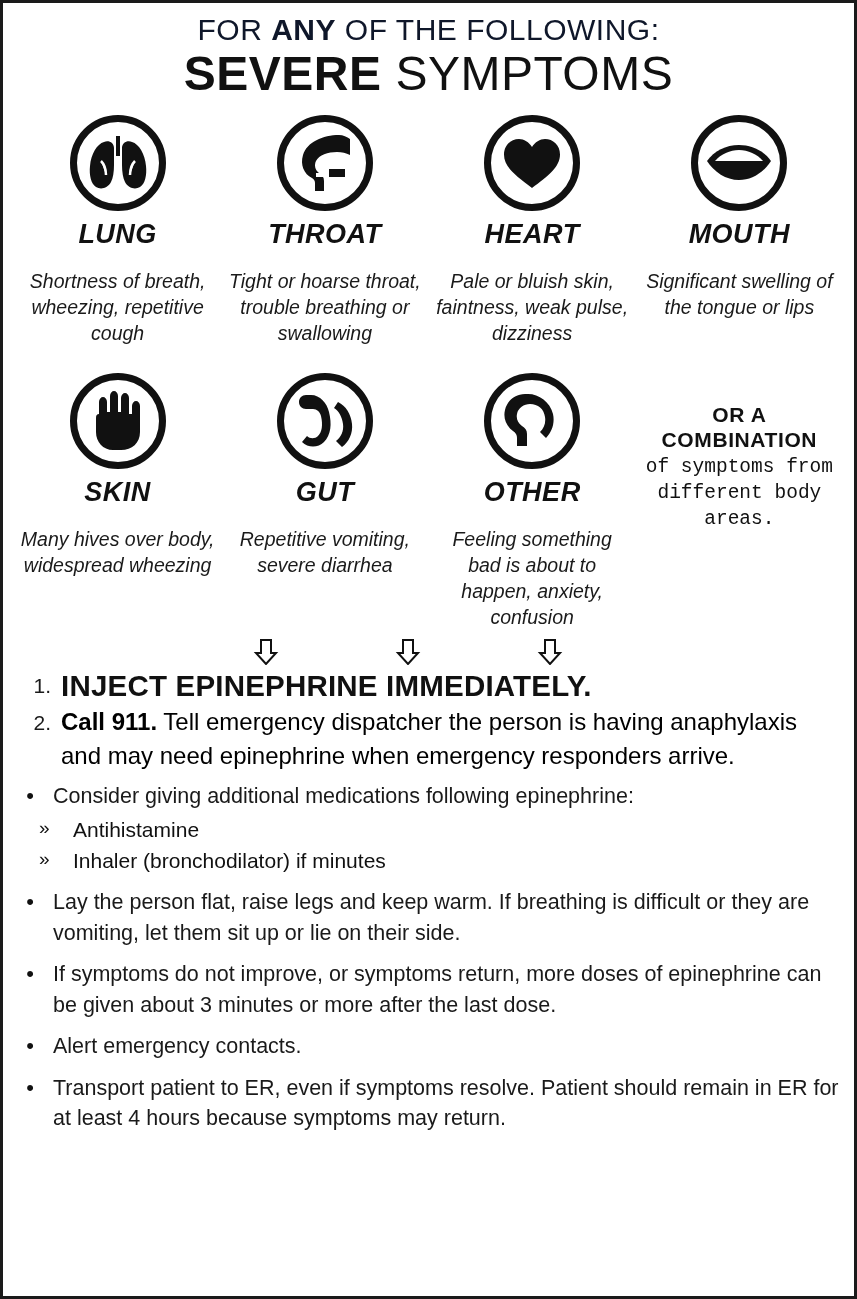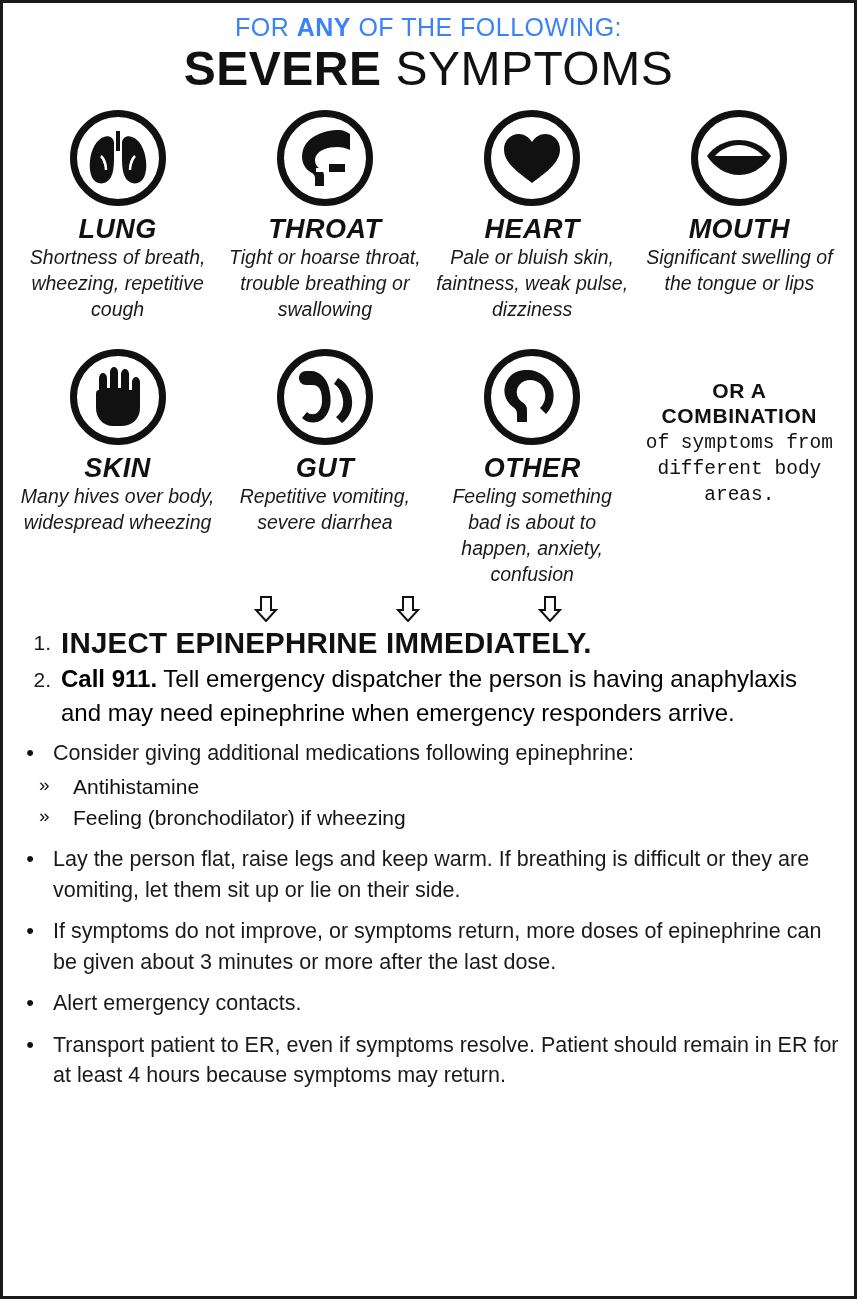--- a/index.html
+++ b/index.html
@@ -14,24 +14,24 @@
     min-height: 1299px;
     border: 3px solid #1a1a1a;
     background: #ffffff;
     padding: 10px 14px 16px 14px;
     position: relative;
   }
 
   
   .header { text-align: center; }
   .header .kicker {
-    font-size: 25px;
+    font-size: 30px;
     letter-spacing: 0.5px;
     font-weight: 400;
-    color: #3b82f6;
+    color: #0f172a;
   }
   .header .kicker b { font-weight: 700; }
   .header .title {
     font-size: 48px;
     line-height: 1.05;
     margin-top: 2px;
     letter-spacing: 0.5px;
     font-weight: 400;
     color: #111;
   }
@@ -62,21 +62,21 @@
   .cell h3 {
     font-size: 27px;
     font-weight: 700;
     letter-spacing: 0.5px;
     margin-top: 4px;
     color: #111;
   }
   .cell p {
     font-size: 19.5px;
     line-height: 1.33;
-    margin-top: 0;
+    margin-top: 19px;
     color: #1a1a1a;
   }
 
   .combo { text-align: center; padding-top: 34px; }
   .combo h3 {
     font-size: 21px;
     font-weight: 700;
     letter-spacing: 0.6px;
     line-height: 1.18;
     color: #111;
@@ -320,21 +320,21 @@
             <span class="dot">•</span>
             <span class="btext">Consider giving additional medications following epinephrine:</span>
           </div>
           <ul class="subs">
             <li>
               <span class="guillemet">»</span>
               <span class="stext">Antihistamine</span>
             </li>
             <li>
               <span class="guillemet">»</span>
-              <span class="stext">Feeling (bronchodilator) if wheezing</span>
+              <span class="stext">Inhaler (bronchodilator) if minutes</span>
             </li>
           </ul>
         </div>
       </li>
 
       <li style="margin-top:8px;">
         <span class="dot">•</span>
         <span class="btext">Lay the person flat, raise legs and keep warm. If breathing is difficult or they are vomiting, let them sit up or lie on their side.</span>
       </li>
 

